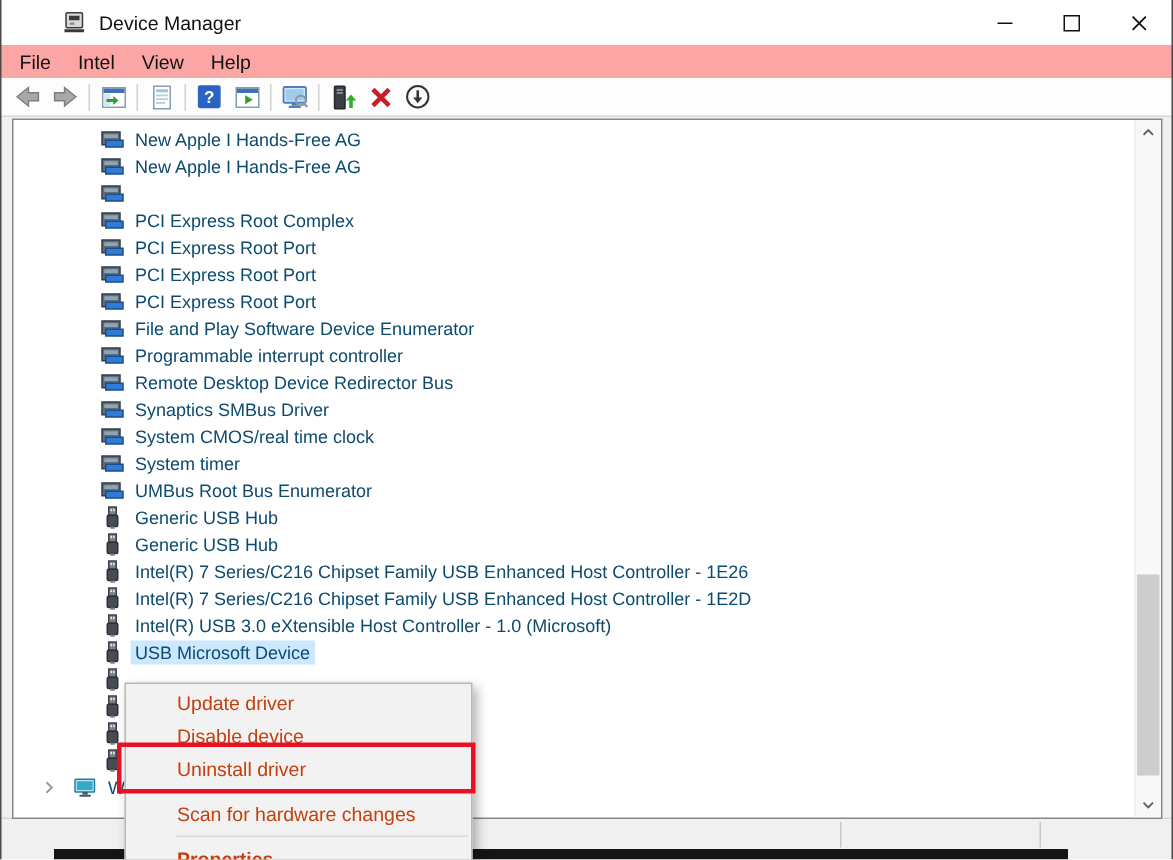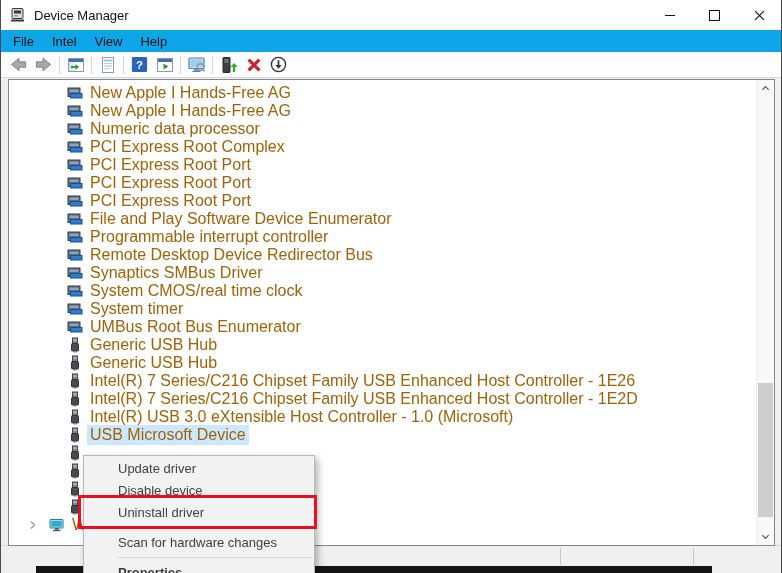--- a/index.html
+++ b/index.html
@@ -4,64 +4,64 @@
 <style>
   html,body { margin:0; padding:0; }
   body {
     width:782px; height:573px; position:relative; overflow:hidden;
     font-family:"Liberation Sans", sans-serif; background:#ffffff;
     -webkit-font-smoothing:antialiased;
   }
   .frame { position:absolute; inset:0; border-left:1px solid #4a4a4a; border-right:1px solid #4a4a4a; pointer-events:none; z-index:60; }
 
   
-  .titlebar { position:absolute; top:0; left:0; right:0; height:30px; background:#ffffff; display:flex; align-items:center; z-index:5; }
+  .titlebar { position:absolute; top:0; left:0; right:0; height:30px; background:#ffffff; display:flex; align-items:center; z-index:5;padding-left:32px; }
   .app-icon { margin-left:10px; width:16px; height:16px; display:inline-flex; }
   .title { margin-left:8px; font-size:13px; color:#111; }
   .controls { margin-left:auto; display:flex; height:100%; }
   .ctrl { width:45px; height:100%; display:flex; align-items:center; justify-content:center; cursor:default; }
   .glyph-min { width:10px; height:1px; background:#111; display:block; }
   .glyph-max { width:9px; height:9px; border:1px solid #111; display:block; }
 
   
-  .menubar { position:absolute; top:30px; left:0; right:0; height:22px; background:#0ea5e9; display:flex; align-items:center; padding-left:4px; font-size:13px; color:#111; z-index:5; }
+  .menubar { position:absolute; top:30px; left:0; right:0; height:22px; background:#fca5a5; display:flex; align-items:center; padding-left:4px; font-size:13px; color:#111; z-index:5; }
   .menu-item { padding:2px 9px; }
 
   
   .toolbar { position:absolute; top:52px; left:0; right:0; height:25px; background:#fdfdfd; border-bottom:1px solid #d8d8d8; display:flex; align-items:center; padding-left:6px; z-index:5; }
   .tbtn { width:25px; height:22px; display:flex; align-items:center; justify-content:center; }
   .tsep { width:1px; height:18px; background:#d2d2d2; margin:0 3px; }
 
   .lower-bg { position:absolute; top:77px; left:0; right:0; bottom:0; background:#f0f0f0; z-index:1; }
 
   
   .statusbar { position:absolute; left:0; right:0; top:545px; height:21px; background:#f0f0f0; border-top:1px solid #d5d5d5; z-index:2; }
   .status-div { position:absolute; top:2px; bottom:2px; width:1px; background:#c8c8c8; }
   .taskbar { position:absolute; left:36px; top:566px; width:676px; height:7px; background:#151515; z-index:2; }
 
   
   .tree-panel { position:absolute; left:8px; top:79px; width:765px; height:465px; background:#ffffff; border:1px solid #828790; overflow:hidden; z-index:3; }
   .tree { position:absolute; top:4px; left:0; right:17px; }
-  .row { height:18px; display:flex; align-items:center; font-size:16px; color:#a16207; white-space:nowrap; }
+  .row { height:18px; display:flex; align-items:center; font-size:12px; color:#0c4a6e; white-space:nowrap; }
   .chev { width:12px; height:12px; margin-left:18px; display:inline-flex; align-items:center; justify-content:center; flex:none; }
   .row.lv1 .ticon { margin-left:10px; }
   .row.lv2 .ticon { margin-left:58px; }
   .ticon { width:16px; height:16px; display:inline-flex; flex:none; }
   .tlabel { margin-left:4px; padding:1px 3px; }
   .tlabel.selected { background:#cce8ff; }
 
   
   .scrollbar { position:absolute; right:0; top:0; bottom:0; width:17px; background:#f8f8f8; border-left:1px solid #ececec; }
   .sb-btn { position:absolute; left:0; width:17px; height:17px; display:flex; align-items:center; justify-content:center; }
   .sb-up { top:0; } .sb-down { bottom:0; }
   .sb-thumb { position:absolute; left:1px; top:303px; width:15px; height:134px; background:#cdcdcd; }
 
   
   .context-menu { position:absolute; left:83px; top:455px; width:230px; background:#f2f2f2; border:1px solid #b8b8b8; box-shadow:3px 3px 7px rgba(0,0,0,0.3); z-index:20; padding:2px 0; }
-  .cm-item { height:22px; line-height:22px; padding-left:34px; font-size:13px; color:#404040; }
+  .cm-item { height:22px; line-height:22px; padding-left:34px; font-size:13px; color:#c2410c; }
   .cm-item.bold { font-weight:bold; }
   .cm-sep { height:1px; background:#d9d9d9; margin:3px 2px 4px 33px; }
 
   
   .annotation { position:absolute; left:78px; top:495px; width:233px; height:28px; border:3px solid #e81123; z-index:30; pointer-events:none; }
 </style>
 </head>
 <body>
 
 <div>
@@ -230,21 +230,20 @@
           <span class="tlabel">New Apple I Hands-Free AG</span>
         </div>
         <div class="row lv2">
           <span class="ticon">
             <svg width="16" height="16" viewBox="0 0 16 16">
               <rect x="1" y="3" width="12" height="8.5" fill="#5c6e80" stroke="#323c46"></rect>
               <rect x="2.5" y="4.5" width="9" height="2.5" fill="#90a4b4"></rect>
               <rect x="3.5" y="8.5" width="11.5" height="4.5" fill="#2f7cd6" stroke="#1c4d88"></rect>
             </svg>
           </span>
-          <span class="tlabel">Numeric data processor</span>
         </div>
         <div class="row lv2">
           <span class="ticon">
             <svg width="16" height="16" viewBox="0 0 16 16">
               <rect x="1" y="3" width="12" height="8.5" fill="#5c6e80" stroke="#323c46"></rect>
               <rect x="2.5" y="4.5" width="9" height="2.5" fill="#90a4b4"></rect>
               <rect x="3.5" y="8.5" width="11.5" height="4.5" fill="#2f7cd6" stroke="#1c4d88"></rect>
             </svg>
           </span>
           <span class="tlabel">PCI Express Root Complex</span>

